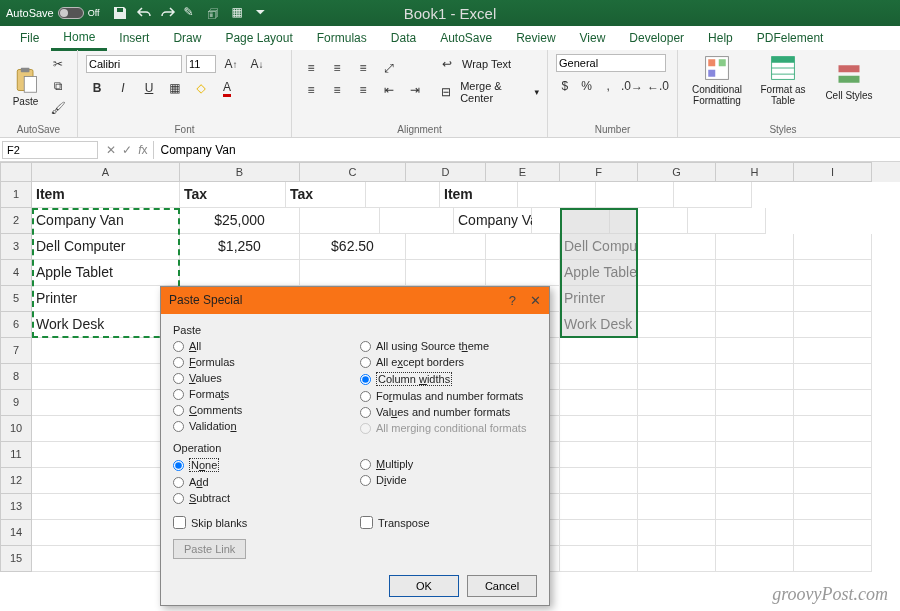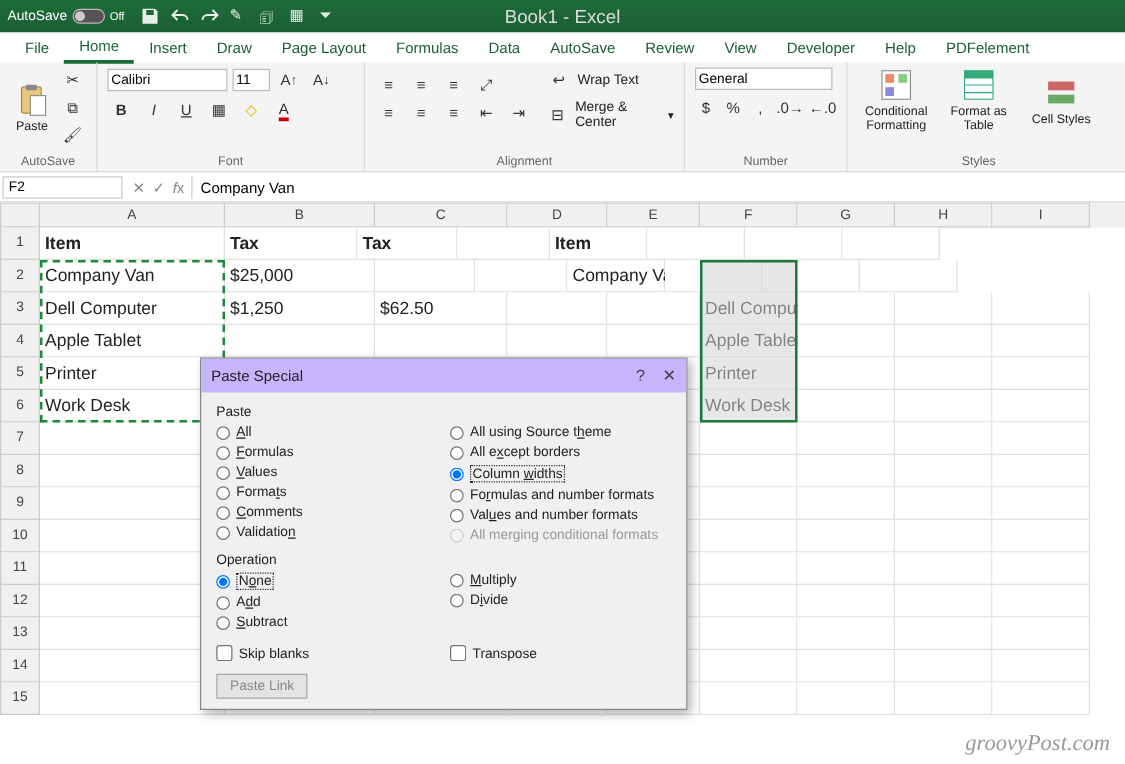--- a/index.html
+++ b/index.html
@@ -32,26 +32,26 @@
 .fxinput{flex:1;border:none;border-left:1px solid #ccc;padding:2px 6px;font-size:12px}
 .sheet{position:relative;height:430px;overflow:hidden}
 .colhdr{display:flex;height:20px;background:#f0f0f0}
 .corner{width:32px;border:1px solid #ccc;background:#f0f0f0}
 .ch{border:1px solid #ccc;border-left:none;background:#f0f0f0;text-align:center;font-size:11px;color:#444;line-height:18px}
 .rows{position:relative}
 .row{display:flex;height:26px}
 .rh{width:32px;border:1px solid #ccc;border-top:none;background:#f0f0f0;text-align:center;font-size:11px;color:#444;line-height:24px}
 .cell{border:1px solid #e0e0e0;border-top:none;border-left:none;padding:2px 4px;font-size:14px;line-height:20px;overflow:visible;white-space:nowrap;background:#fff}
 .cell.bold{font-weight:bold}
-.cell.right{text-align:left}
+.cell.right{text-align:center}
 .marquee{position:absolute;border:2px dashed #1a8a3a;pointer-events:none}
 .selbox{position:absolute;border:2px solid #1a7a3a;pointer-events:none}
 .selfill{position:absolute;background:#d4d4d4;opacity:.55;pointer-events:none}
 .dialog{position:absolute;left:160px;top:286px;width:390px;background:#f0f0f0;border:1px solid #888;box-shadow:3px 3px 8px rgba(0,0,0,.3);font-size:11px}
-.dlgtitle{padding:6px 8px;font-size:12px;display:flex;align-items:center;justify-content:space-between;background:#c4b5fd}
+.dlgtitle{padding:6px 8px;font-size:12px;display:flex;align-items:flex-start;justify-content:space-between;background:#f97316}
 .dlgtitle .rbtns{display:flex;gap:14px;color:#444;font-size:13px}
 .dlgbody{padding:8px 12px}
 .fieldset-label{font-size:11px;margin:2px 0 4px}
 .opts{display:flex;gap:10px}
 .optcol{flex:1;display:flex;flex-direction:column;gap:4px}
 .radio{display:flex;align-items:center;gap:5px;font-size:11px}
 .radio input{width:11px;height:11px}
 .radio.sel span{border:1px dotted #333;padding:0 1px}
 .radio.dis{color:#999}
 .chk{display:flex;align-items:center;gap:5px;font-size:11px}
@@ -538,15 +538,19 @@
           <input type="checkbox" style="">
           <span>Skip blanks</span>
         </label>
       <label class="chk" style="flex:1">
           <input type="checkbox" style="">
           <span>Transpose</span>
         </label>
     </div>
     <div class="pastelink"><button disabled="">Paste Link</button></div>
   </div>
+  <div class="dlgbtns">
+    <button class="primary">OK</button>
+    <button>Cancel</button>
+  </div>
 </div>
 
 <div class="watermark">groovyPost.com</div>
 
 </body></html>

